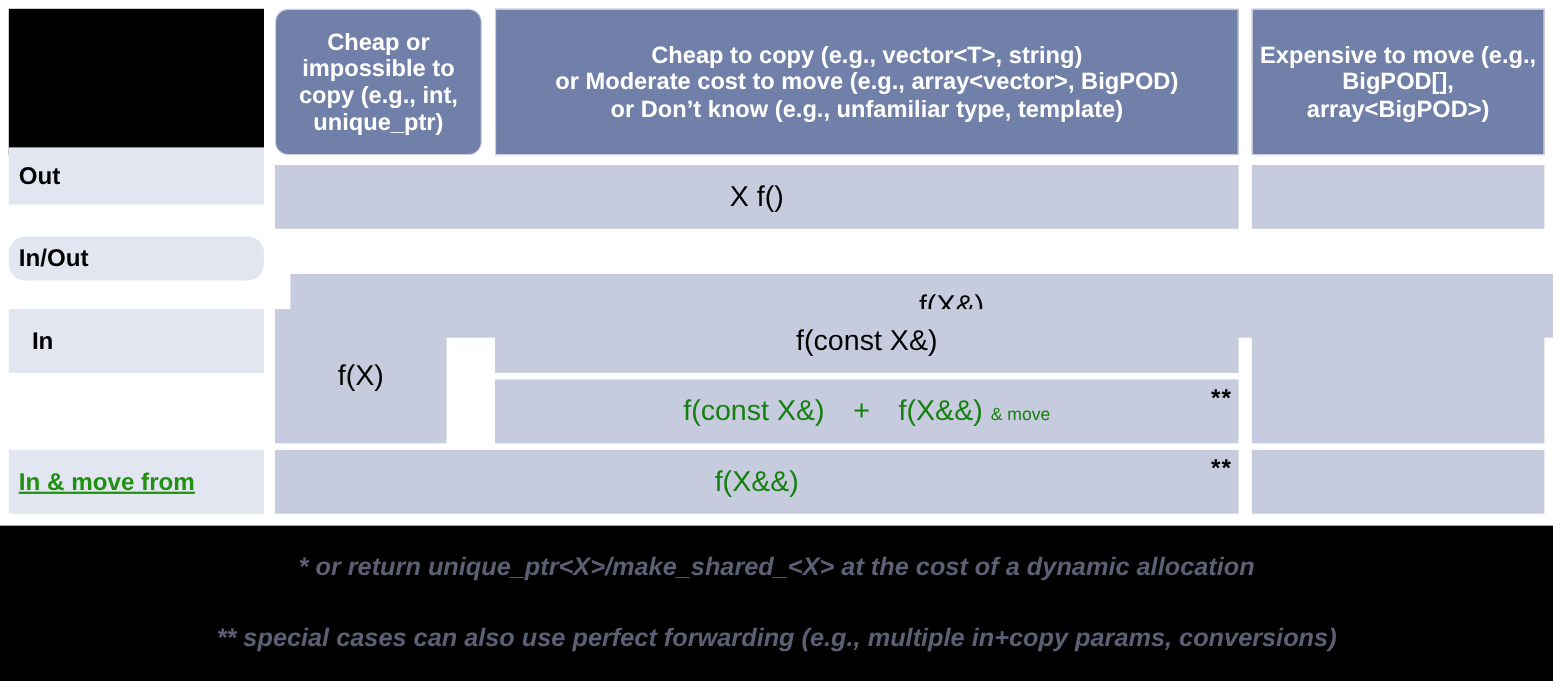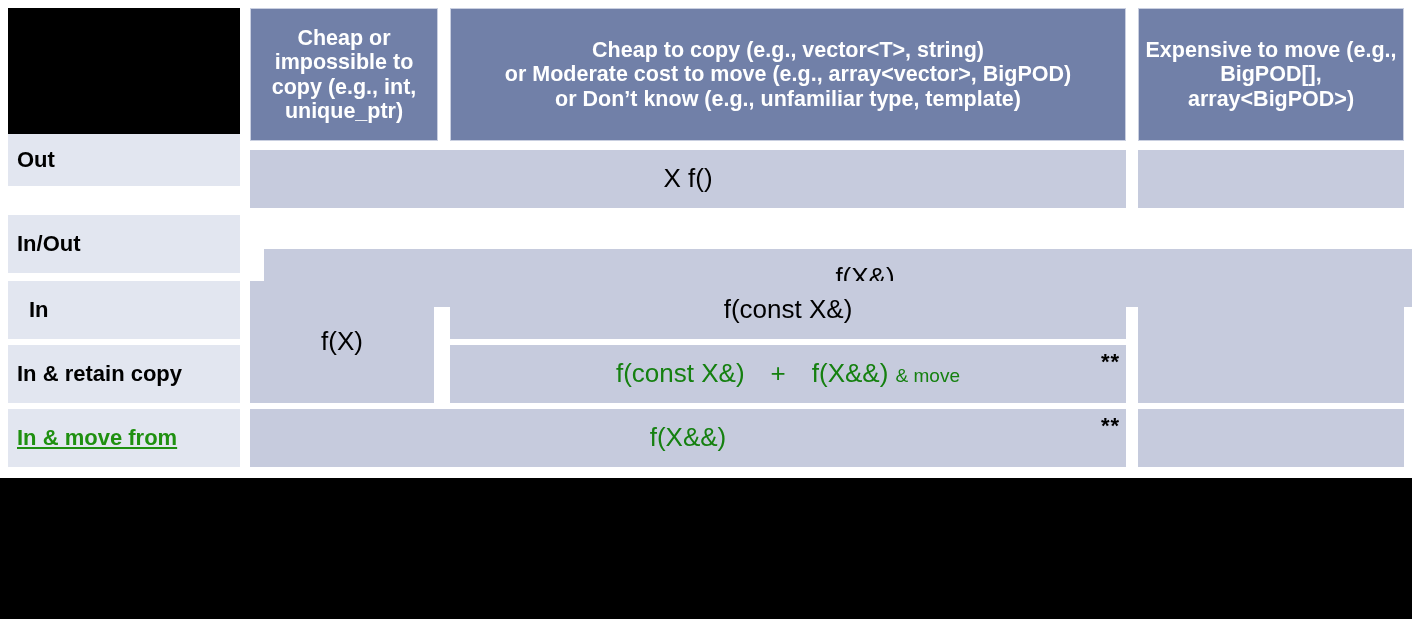--- a/index.html
+++ b/index.html
@@ -53,21 +53,21 @@
   .hdr {
     background: #7180a8;
     color: #ffffff;
     font-size: 21.5px;
     padding: 4px 6px;
     border: 1px solid #c9cfe0;
   }
   .hdr b { font-weight: bold; }
   .hdr .reg { font-weight: bold; margin-top: 16px; }
 
-  #hdr-cheap   { left: 250px; top: 8px;  width: 188px; height: 133px; }
+  #hdr-cheap   { left: 250px; top: 8px;  width: 188px; height: 133px; border-radius: 12px; }
   #hdr-middle  { left: 450px; top: 8px;  width: 676px; height: 133px; }
   #hdr-expens  { left: 1138px; top: 8px; width: 266px; height: 133px; }
 
   
   .rowlabel {
     background: #e2e6f0;
     color: #000000;
     font-size: 22px;
     font-weight: bold;
     justify-content: flex-start;
@@ -91,21 +91,21 @@
     right: 18px;
     top: 6px;
     font-size: 22px;
     font-weight: bold;
     color: #000000;
     letter-spacing: 1px;
     line-height: 1;
   }
 
   .small-move {
-    font-size: 19px;
+    font-size: 16px;
   }
   .plus-sp { display: inline-block; width: 26px; }
 
   
   .footer {
     position: absolute;
     left: 0;
     top: 478px;
     width: 1412px;
     height: 141px;
@@ -160,44 +160,41 @@
   <div class="cell hdr" id="hdr-expens">
     <div>
       <b>Expensive to move</b>
       <span class="reg">(e.g., BigPOD[], array&lt;BigPOD&gt;)</span>
     </div>
   </div>
 
   <div class="cell rowlabel" style="top:134px;height:52px;">
     <span>Out</span>
   </div>
-  <div class="cell rowlabel" style="top:215px;height:58px;">
+  <div class="cell rowlabel" style="top:215px;height:40px;border-radius:15px;">
     <span>In/Out</span>
   </div>
   <div class="cell rowlabel" style="top:281px;height:58px;padding-left:21px;">
     <span>In</span>
   </div>
-  <div class="cell rowlabel" style="top:345px;height:58px;">
-    <span>In &amp; retain copy</span>
-  </div>
   <div class="cell rowlabel green" style="top:409px;height:58px;">
     <span>In &amp; move from</span>
   </div>
 
   <div class="cell content" style="left:250px;top:150px;width:876px;height:58px;text-align:center;">
     <span>X f()</span>
   </div>
 
   <div class="cell content" style="left:1138px;top:150px;width:266px;height:58px;"></div>
 
   <div class="cell content" style="left:264px;top:215px;width:1202px;height:58px;margin-top:34px;">
     <span>f(X&amp;)</span>
   </div>
 
-  <div class="cell content" style="left:250px;top:281px;width:184px;height:122px;">
+  <div class="cell content" style="left:250px;top:281px;width:156px;height:122px;">
     <span>f(X)</span>
   </div>
 
   <div class="cell content" style="left:1138px;top:281px;width:266px;height:122px;"></div>
 
   <div class="cell content" style="left:450px;top:281px;width:676px;height:58px;">
     <span>f(const X&amp;)</span>
   </div>
 
   <div class="cell content green" style="left:450px;top:345px;width:676px;height:58px;position:absolute;">
@@ -208,14 +205,18 @@
   </div>
   <div class="stars" style="top:351px;right:292px;">**</div>
 
   <div class="cell content green" style="left:250px;top:409px;width:876px;height:58px;">
     <span>f(X&amp;&amp;)</span>
   </div>
   <div class="stars" style="top:415px;right:292px;">**</div>
 
   <div class="cell content" style="left:1138px;top:409px;width:266px;height:58px;"></div>
 
+  <div class="footer">
+    <div class="note" id="note-1">* or return unique_ptr&lt;X&gt;/make_shared_&lt;X&gt; at the cost of a dynamic allocation</div>
+    <div class="note" id="note-2">** special cases can also use perfect forwarding (e.g., multiple in+copy params, conversions)</div>
+  </div>
 
 </div>
 
 </body></html>

